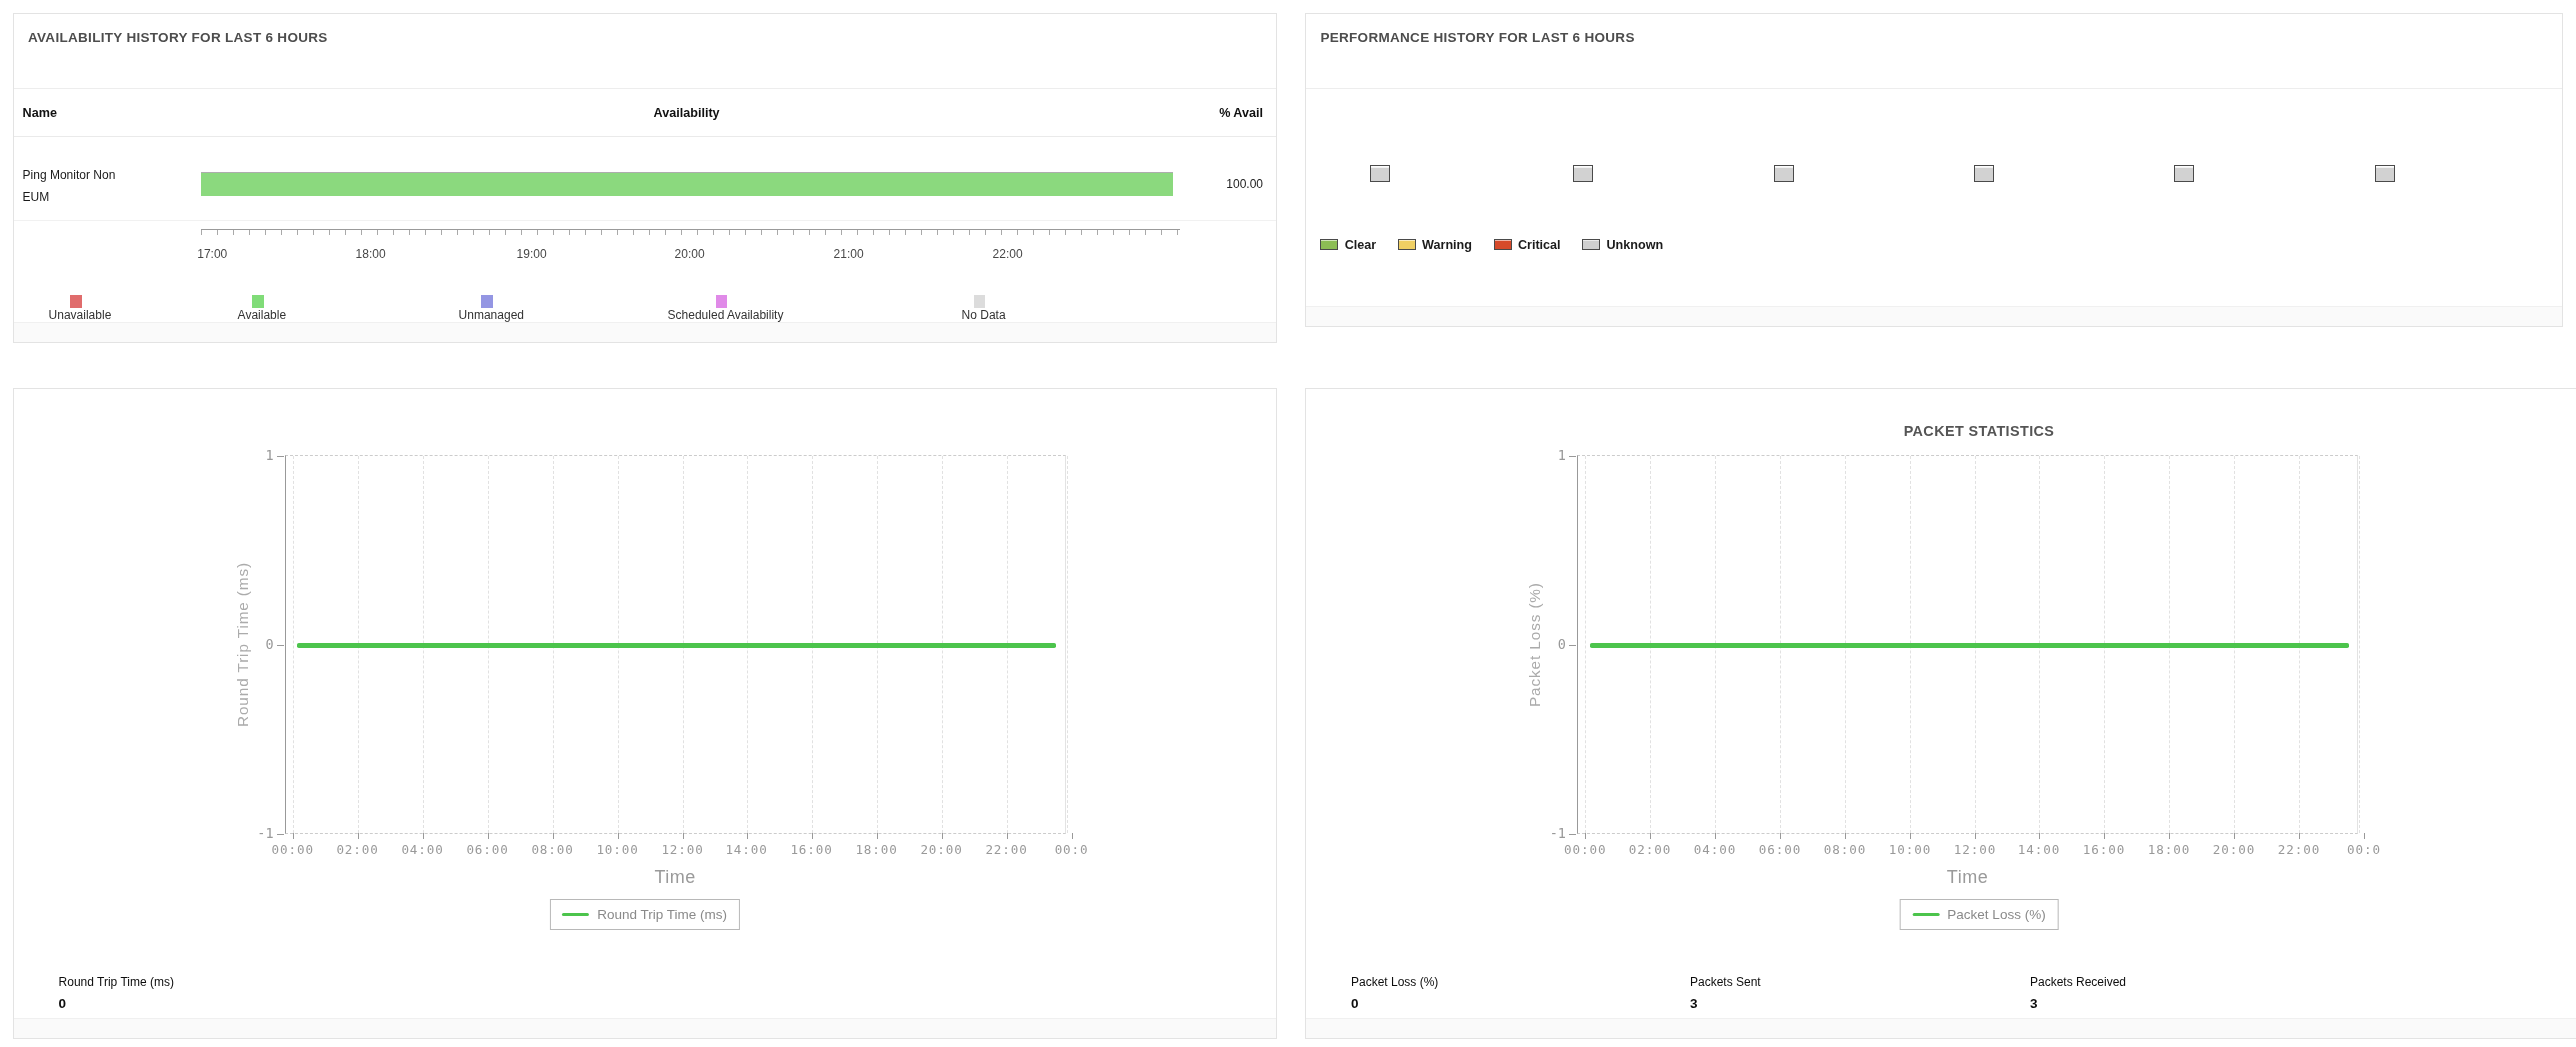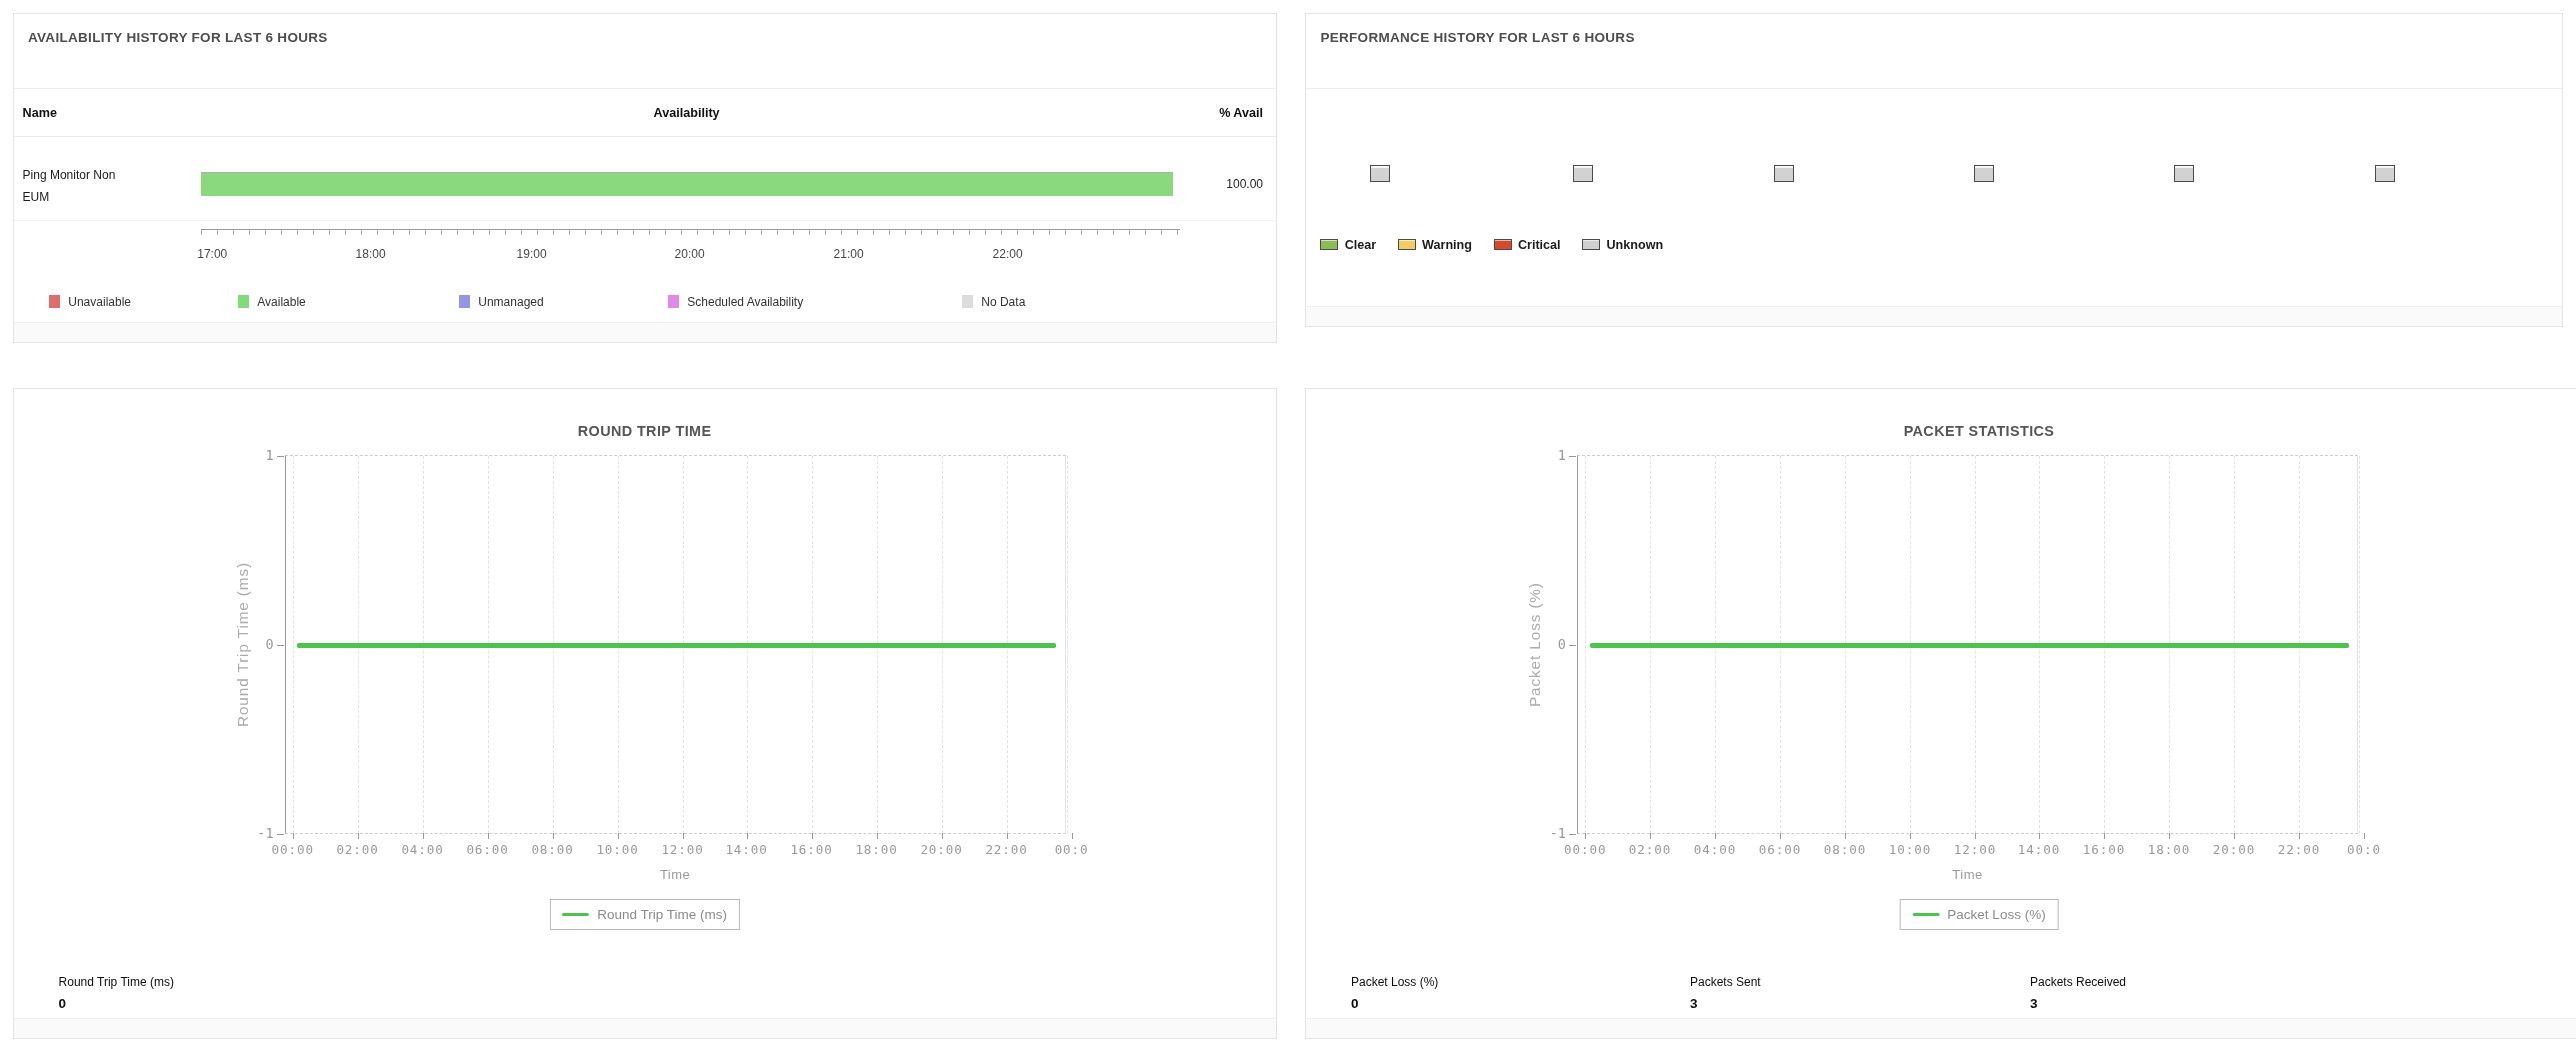--- a/index.html
+++ b/index.html
@@ -26,21 +26,21 @@
                border-top:0.9px solid #adadad; }
   .avail-pct { position:absolute; right:12.6px; top:158px; height:24px; line-height:24px;
                font-size:12px; color:#222; }
   .avail-row-sep { position:absolute; left:0; right:0; top:206px; border-top:0.9px solid #f1f1f1; }
   .avail-axis { position:absolute; left:187px; top:215px; width:979px; height:6.3px;
                 border-top:0.9px solid #9a9a9a;
                 background:repeating-linear-gradient(to right,#a9a9a9 0 0.9px,transparent 0.9px 16px); }
   .avail-hours { position:absolute; left:187px; top:233px; width:979px; height:18px; }
   .avail-hours span { position:absolute; transform:translateX(-50%); font-size:12px; color:#474747; }
   .avail-legend { position:absolute; left:0; top:281px; right:0; height:20px; }
-  .avail-legend .item { position:absolute; display:flex; align-items:center; }
+  .avail-legend .item { position:absolute; display:flex; align-items:center;flex-direction:column; }
   .avail-legend .chip { width:11.7px; height:13.5px; margin-right:8px; }
   .avail-legend .lab  { font-size:12px; color:#333; }
 
   
   #performance-panel { left:1305px; top:12.6px; width:1258px; height:314px; }
   .perf-hours { position:absolute; left:0; right:0; top:78px; height:47px; border-bottom:0.9px solid #ededed; }
   .perf-hours span { position:absolute; transform:translateX(-50%); line-height:47px;
                      font-size:13px; font-weight:bold; color:#111; }
   .perf-boxes { position:absolute; left:0; right:0; top:151px; height:20px; }
   .status-box { position:absolute; transform:translateX(-50%); width:20px; height:17px;
@@ -68,21 +68,21 @@
   .xtick-lab  { position:absolute; top:calc(100% + 9px); transform:translateX(-50%);
                 font-family:"DejaVu Sans Mono", monospace; font-size:12.6px; color:#999;
                 letter-spacing:0.9px; white-space:nowrap; }
   .ylab { position:absolute; width:54px; text-align:right;
           font-family:"DejaVu Sans Mono", monospace; font-size:13.5px; color:#999; }
   .ytitle { position:absolute; left:216px; top:66px; width:25px; height:379px;
             display:flex; align-items:center; justify-content:center;
             writing-mode:vertical-rl; transform:rotate(180deg);
             font-size:15.3px; color:#ababab; letter-spacing:0.9px; white-space:nowrap; }
   .xtitle { position:absolute; left:271px; width:781px; top:478px; text-align:center;
-            font-size:13px; color:#9a9a9a; letter-spacing:0.5px; }
+            font-size:18px; color:#9a9a9a; letter-spacing:0.5px; }
   .chart-legend { position:absolute; left:50%; transform:translateX(-50%); top:510px;
                   display:inline-flex; align-items:center; gap:8px; padding:7.2px 11.7px;
                   background:#fff; border:0.9px solid #b8b8b8; white-space:nowrap; }
   .chart-legend .dash { width:27px; height:3.6px; border-radius:1.8px; }
   .chart-legend .lab  { font-size:13.5px; color:#8a8a8a; }
   .stat { position:absolute; top:586px; }
   .stat .lab { font-size:12px; color:#0d0d0d; }
   .stat .val { font-size:13.5px; font-weight:bold; color:#0d0d0d; margin-top:7.2px; }
 </style>
 </head>
@@ -167,21 +167,20 @@
     </span>
     <span class="item">
       <span class="chip" style="background-color: rgb(208, 208, 208);"></span>
       <span class="lab">Unknown</span>
     </span>
   </div>
   <div class="footer-strip"></div>
 </div>
 
 <div class="panel chart-panel" id="rtt-panel">
-  <div class="chart-title">ROUND TRIP TIME</div>
   <div class="ytitle">Round Trip Time (ms)</div>
   <div class="ylab" style="left:206px; top:58px;">1</div>
   <div class="ylab" style="left:206px; top:247px;">0</div>
   <div class="ylab" style="left:206px; top:436px;">-1</div>
 
   <div class="plot">
     <div class="vgrid" style="left:7.2px"></div>
     <div class="vgrid" style="left:72px"></div>
     <div class="vgrid" style="left:137px"></div>
     <div class="vgrid" style="left:202px"></div>

